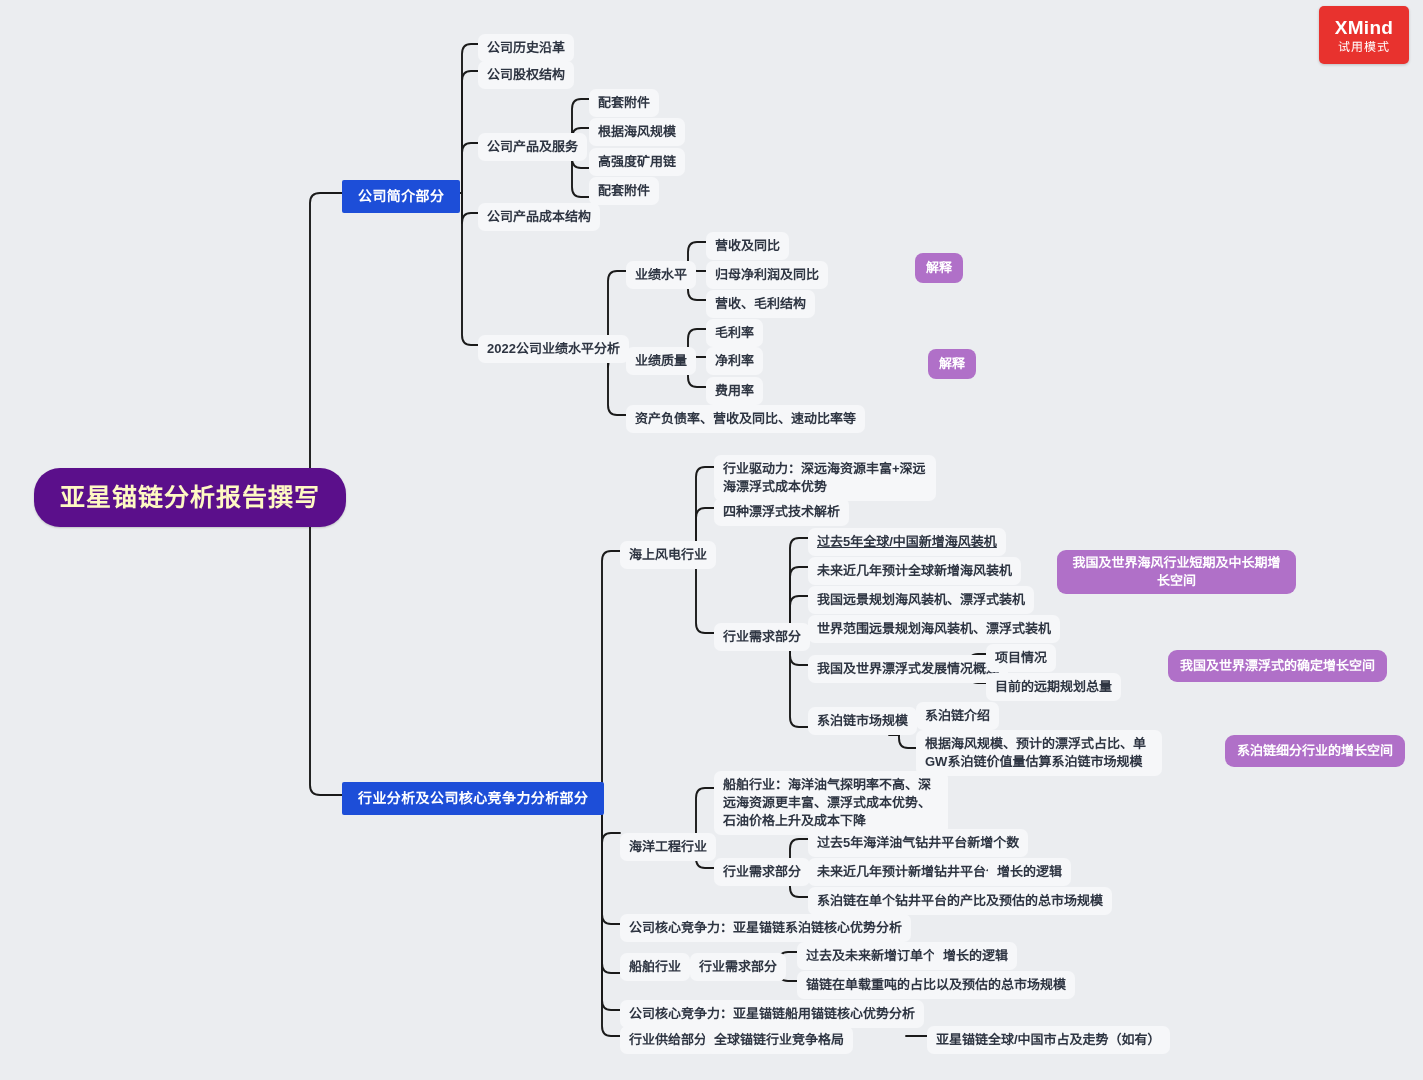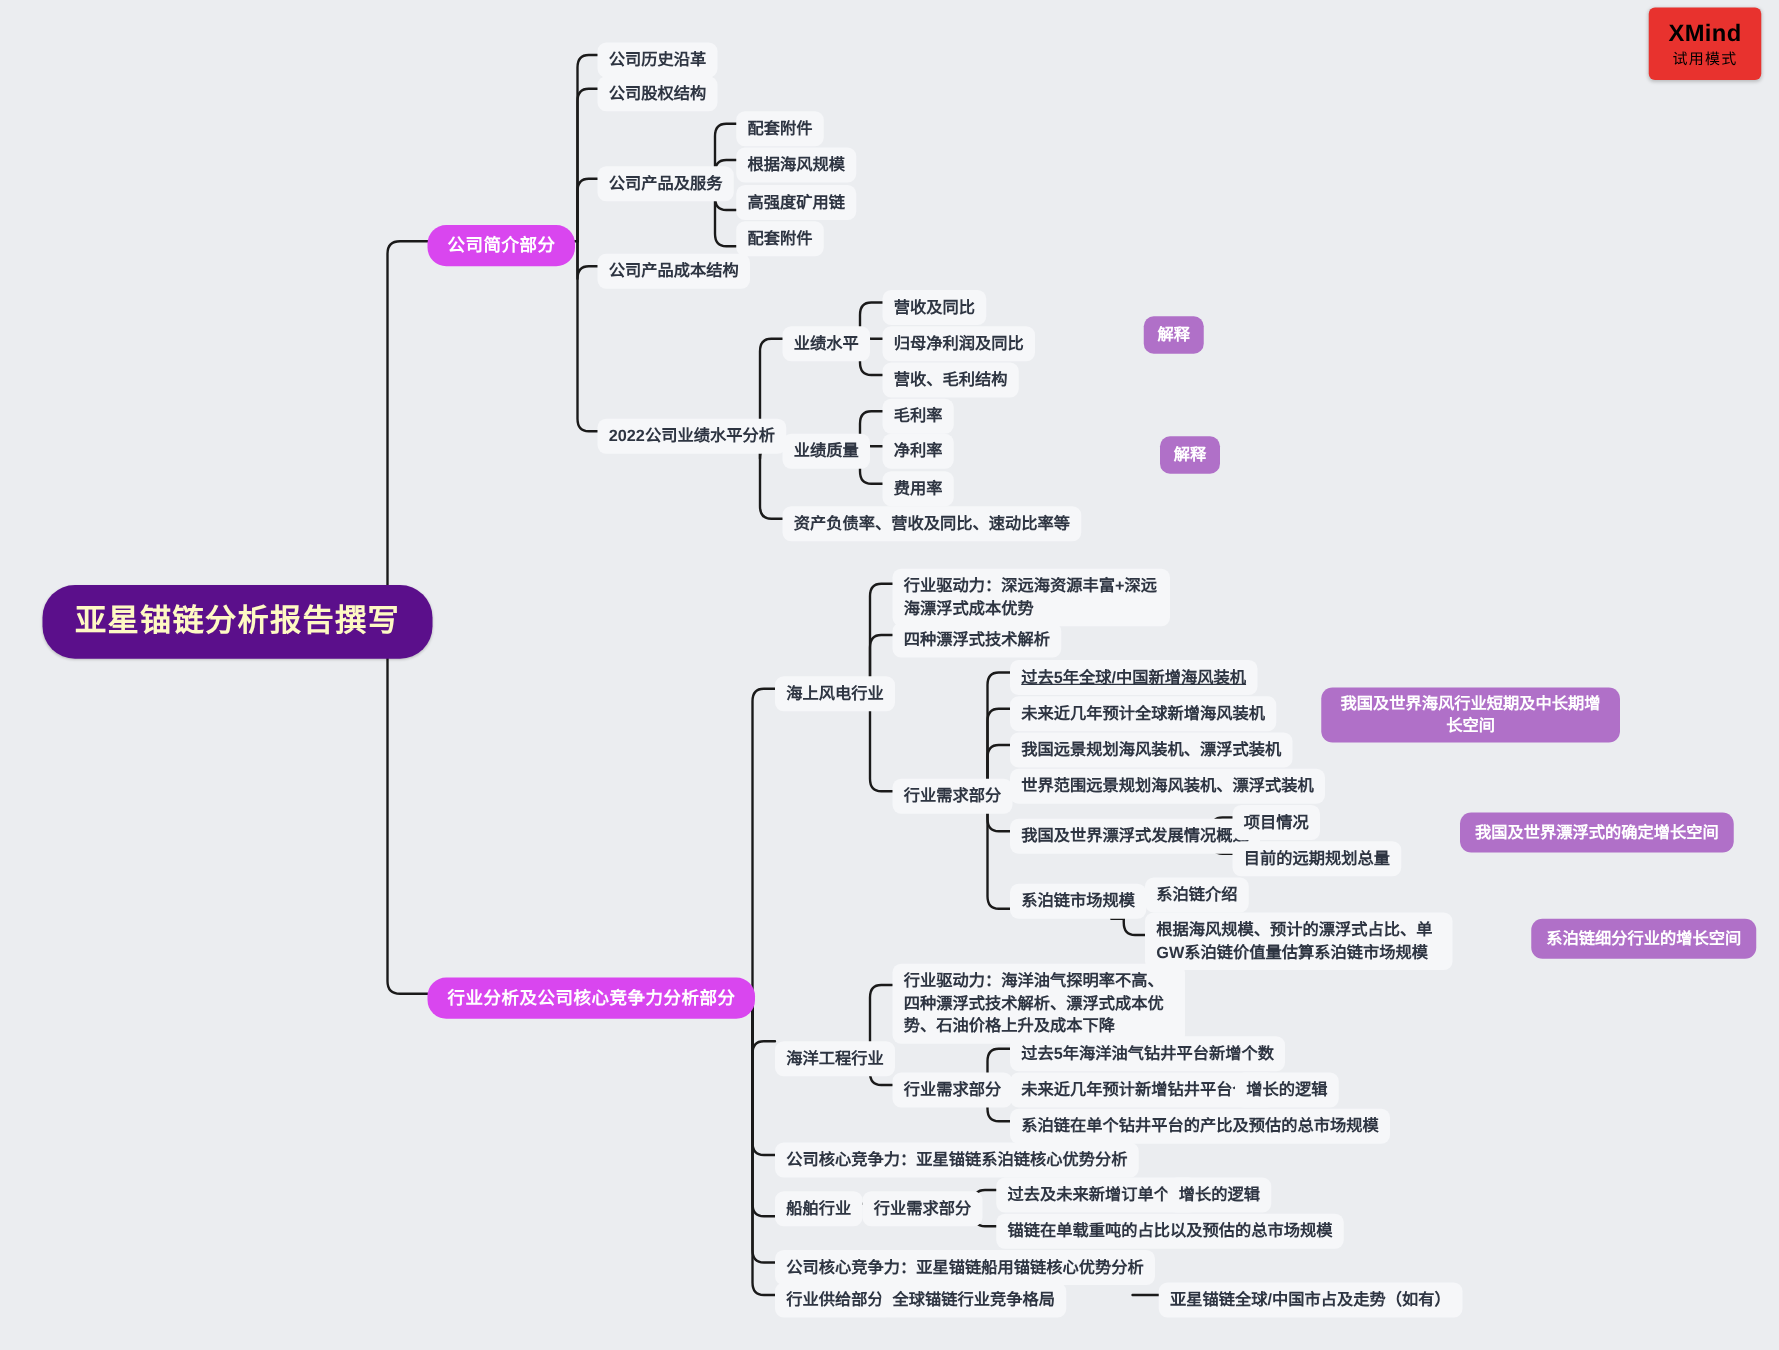--- a/index.html
+++ b/index.html
@@ -27,25 +27,25 @@
     color:#fef9c3;
     font-weight:bold;
     font-size:25px;
     border-radius:26px;
     padding:12px 26px;
     letter-spacing:1px;
     box-shadow:0 1px 2px rgba(0,0,0,.18);
   }
   
   .n-main{
-    background:#d946ef;
+    background:#1d4ed8;
     color:#ffffff;
     font-weight:bold;
     font-size:14px;
-    border-radius:15px;
+    border-radius:2px;
     padding:7px 16px;
     letter-spacing:.4px;
   }
   
   .n-topic{
     background:#f6f7f9;
     color:#2e3542;
     font-size:13px;
     font-weight:bold;
     border-radius:7px;
@@ -65,21 +65,21 @@
   .n-callout.mini{font-size:13px;padding:6px 11px;border-radius:8px;}
 
   
   #watermark{
     position:absolute;right:14px;top:6px;
     width:90px;height:58px;
     background:#e8322e;
     border-radius:5px;
     display:flex;flex-direction:column;
     align-items:center;justify-content:center;
-    color:#000000;
+    color:#ffffff;
     box-shadow:0 1px 3px rgba(0,0,0,.2);
   }
   #watermark .wm-title{font-size:19px;font-weight:bold;letter-spacing:.3px;line-height:1;}
   #watermark .wm-sub{font-size:12px;margin-top:4px;line-height:1;letter-spacing:1px;}
 </style>
 </head>
 <body>
 
 <div id="canvas">
 
@@ -218,21 +218,21 @@
   <div class="node n-topic" style="left:808px;top:615px;">世界范围远景规划海风装机、漂浮式装机</div>
   <div class="node n-topic" style="left:808px;top:655px;">我国及世界漂浮式发展情况概述</div>
   <div class="node n-topic" style="left:808px;top:707px;">系泊链市场规模</div>
 
   <div class="node n-topic" style="left:986px;top:644px;">项目情况</div>
   <div class="node n-topic" style="left:986px;top:673px;">目前的远期规划总量</div>
 
   <div class="node n-topic" style="left:916px;top:702px;">系泊链介绍</div>
   <div class="node n-topic" style="left:916px;top:730px;width:246px;">根据海风规模、预计的漂浮式占比、单GW系泊链价值量估算系泊链市场规模</div>
 
-  <div class="node n-topic" style="left:714px;top:771px;width:234px;">行业驱动力：海洋油气探明率不高、四种漂浮式技术解析、漂浮式成本优势、石油价格上升及成本下降</div>
+  <div class="node n-topic" style="left:714px;top:771px;width:234px;">船舶行业：海洋油气探明率不高、深远海资源更丰富、漂浮式成本优势、石油价格上升及成本下降</div>
   <div class="node n-topic" style="left:714px;top:858px;">行业需求部分</div>
 
   <div class="node n-topic" style="left:808px;top:829px;">过去5年海洋油气钻井平台新增个数</div>
   <div class="node n-topic" style="left:808px;top:858px;">未来近几年预计新增钻井平台个数</div>
   <div class="node n-topic" style="left:988px;top:858px;">增长的逻辑</div>
   <div class="node n-topic" style="left:808px;top:887px;">系泊链在单个钻井平台的产比及预估的总市场规模</div>
 
   <div class="node n-topic" style="left:690px;top:953px;">行业需求部分</div>
   <div class="node n-topic" style="left:797px;top:942px;">过去及未来新增订单个数</div>
   <div class="node n-topic" style="left:934px;top:942px;">增长的逻辑</div>

